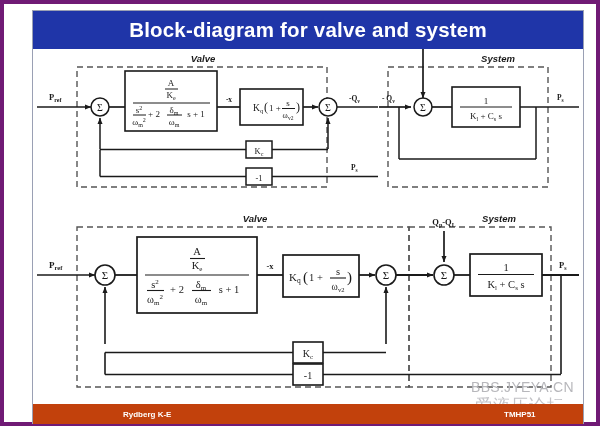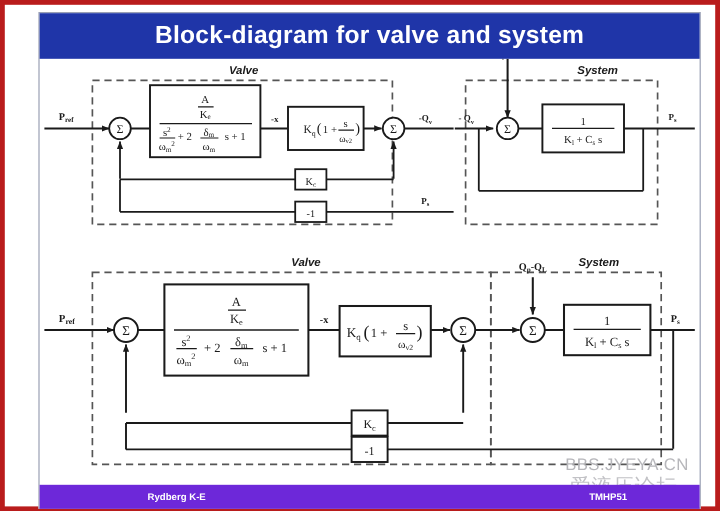--- a/index.html
+++ b/index.html
@@ -6,21 +6,21 @@
   body{
     width:600px;height:426px;overflow:hidden;
     background:#ffffff;
     font-family:"Liberation Sans", sans-serif;
     position:relative;
   }
   #slide{
     position:absolute;left:0;top:0;width:600px;height:426px;
     background:#ffffff;
     box-sizing:border-box;
-    border:4px solid #b91c1c;
+    border:4px solid #701a75;
   }
   #frame{
     position:absolute;left:28px;top:6px;width:552px;height:414px;
     border:1px solid #9aa0b4;
     box-sizing:border-box;
     background:#ffffff;
   }
   #titlebar{
     position:absolute;left:29px;top:7px;width:550px;height:38px;
     background:#1f35a8;
@@ -29,29 +29,29 @@
   #titlebar .t{
     color:#ffffff;
     font-size:20.5px;
     font-weight:bold;
     letter-spacing:0.2px;
     font-family:"Liberation Sans", sans-serif;
     white-space:nowrap;
   }
   #footerbar{
     position:absolute;left:29px;top:400px;width:550px;height:20px;
-    background:#6d28d9;
+    background:#c2410c;
   }
   #footerbar .f{
     position:absolute;top:50%;transform:translateY(-50%);
     color:#ffffff;font-size:8px;font-weight:bold;white-space:nowrap;
   }
   #f-left{left:90px;}
   #f-mid{left:200px;font-weight:normal;}
-  #f-right{left:458px;}
+  #f-right{left:471px;}
   #canvas{position:absolute;left:29px;top:45px;width:550px;height:422px;}
   svg{display:block;}
   .wm{
     position:absolute;pointer-events:none;
     color:#b9b9bd;
     white-space:nowrap;
     font-family:"Liberation Sans", sans-serif;
     margin-left:16px;
   }
   #wm1{left:451px;top:375px;font-size:14px;letter-spacing:0.3px;color:#b7b7bb;}

